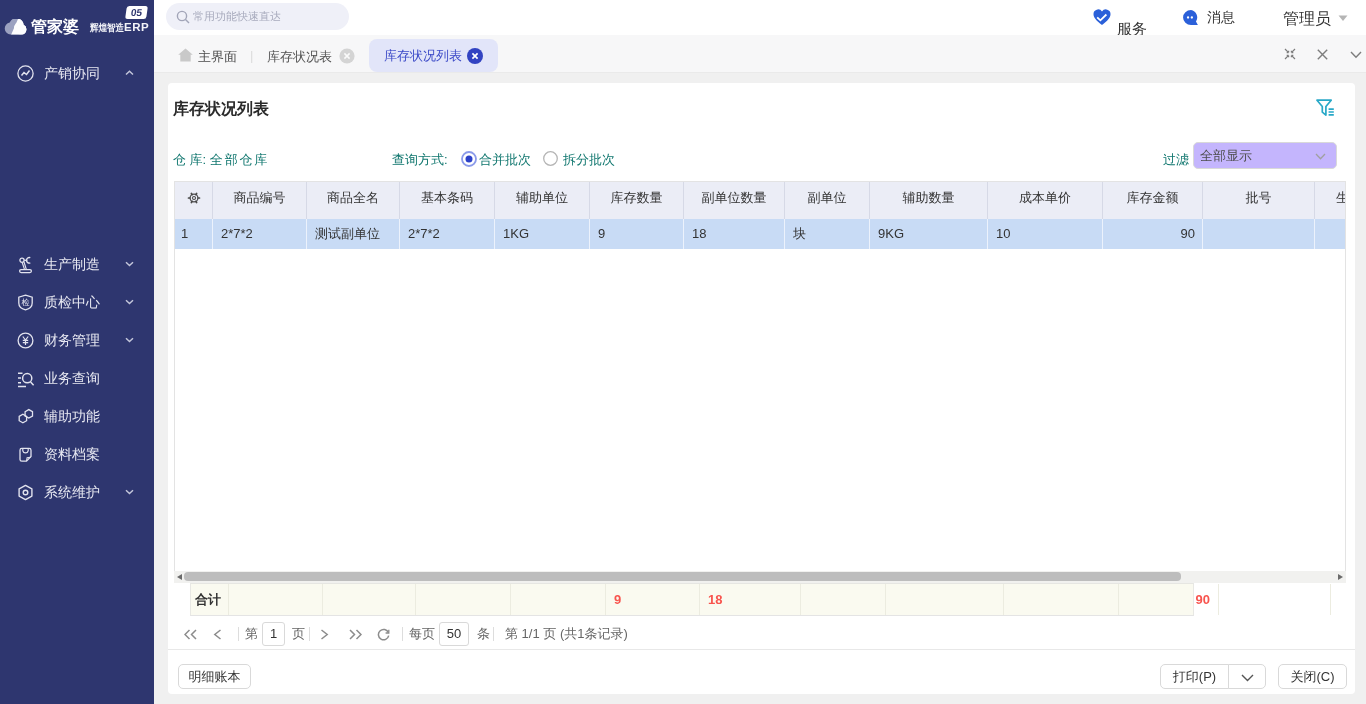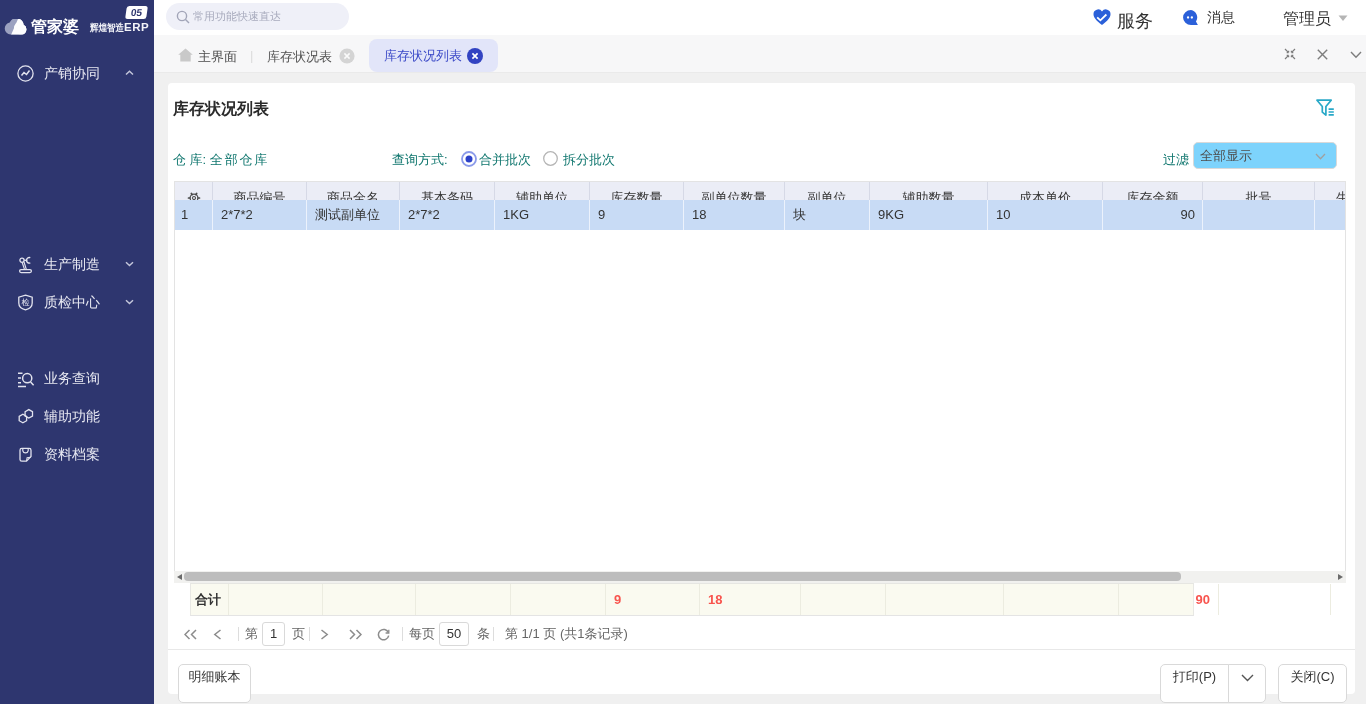--- a/index.html
+++ b/index.html
@@ -17,45 +17,45 @@
 #topbar{position:absolute;left:154px;top:0;width:1212px;height:35px;background:#fff}
 #search{position:absolute;left:12px;top:3px;width:183px;height:27px;border-radius:13.5px;background:#eff0f8;color:#a8abbd;font-size:11px;line-height:27px;padding-left:27px}
 
 #tabbar{position:absolute;left:154px;top:35px;width:1212px;height:38px;background:#f7f7f8;border-bottom:1px solid #eaeaea;box-sizing:border-box}
 #activetab{position:absolute;left:215px;top:4px;width:129px;height:33px;background:#e2e5f9;border-radius:8px;color:#3e4cc8;font-size:13px;line-height:33px;text-align:left;padding-left:15px}
 
 #panel{position:absolute;left:168px;top:83px;width:1187px;height:611px;background:#fff;border-radius:4px}
 #title{position:absolute;left:173px;top:99px;font-size:16px;font-weight:bold;color:#2b2b2b}
 
 .flabel{position:absolute;top:151px;font-size:13px;color:#0f766e}
-#fsel{position:absolute;left:1193px;top:142px;width:144px;height:27px;border:1px solid #d9d9d9;border-radius:5px;background:#7dd3fc;color:#4e4e4e;line-height:25px;padding-left:6px}
+#fsel{position:absolute;left:1193px;top:142px;width:144px;height:27px;border:1px solid #d9d9d9;border-radius:5px;background:#c4b5fd;color:#4e4e4e;line-height:25px;padding-left:6px}
 
 #tbl{position:absolute;left:174px;top:181px;width:1172px;height:390px;border:1px solid #e3e3e3;border-bottom:none;background:#fff;overflow:hidden}
-.hrow{display:flex;height:18px;background:#ebedf6}
+.hrow{display:flex;height:37px;background:#ebedf6}
 .hrow .c{flex:none;text-align:center;line-height:31px;font-size:13px;color:#333;border-right:1px solid #d6d9e6;overflow:hidden;white-space:nowrap}
 .hrow .c:last-child{border-right:none}
 .drow{display:flex;height:30px;background:#c8dbf5}
 .drow .c{flex:none;text-align:left;line-height:30px;font-size:13px;color:#333;border-right:1px solid rgba(255,255,255,.65);padding-left:8px;overflow:hidden;white-space:nowrap}
 .drow .c:last-child{border-right:none}
 
 #sbar{position:absolute;left:174px;top:571px;width:1172px;height:12px;background:#f1f1ef}
 #sthumb{position:absolute;left:10px;top:1px;width:997px;height:9px;background:#bdbdbd;border-radius:4px}
 
 #total{position:absolute;left:190px;top:583px;width:1004px;height:33px;background:#fafaf0;border-top:1px solid #e6e6e2;border-bottom:1px solid #e4e4e4;border-left:1px solid #e8e8e4;border-right:1px solid #e8e8e4;display:flex}
 #total .c{flex:none;border-right:1px solid #ecece0;line-height:32px;font-size:13px;padding-left:8px;overflow:hidden;white-space:nowrap}
 #total .c:last-child{border-right:none}
 .red{color:#f8544e;font-weight:bold}
 
 #pager{position:absolute;left:178px;top:617px;width:1169px;height:34px;color:#666;font-size:13px}
 .pgi{position:absolute;top:0;height:34px;line-height:34px}
 .pbox{position:absolute;top:5px;height:24px;border:1px solid #d9d9d9;border-radius:3px;background:#fff;text-align:center;line-height:22px;color:#333}
 .psep{position:absolute;top:10px;height:14px;width:1px;background:#ddd}
 
 #fdiv{position:absolute;left:168px;top:649px;width:1187px;height:1px;background:#e8e8e8}
-.btn{position:absolute;top:664px;height:39px;border:1px solid #d9d9d9;border-radius:5px;background:#fff;color:#333;font-size:13px;text-align:center;line-height:23px}
+.btn{position:absolute;top:664px;height:25px;border:1px solid #d9d9d9;border-radius:5px;background:#fff;color:#333;font-size:13px;text-align:center;line-height:23px}
 </style></head>
 <body>
 <div id="sidebar">
   <div id="logo">
     <svg class="abs" style="left:4px;top:19px" width="25" height="16" viewBox="0 0 25 16">
       <defs>
           <clipPath id="cl">
             <path d="M6.5 15.5 a6 6 0 0 1 -0.8 -11.9 A7.2 7.2 0 0 1 19.5 5.8 a5.2 5.2 0 0 1 -1 9.7 z"></path>
           </clipPath>
         </defs>
@@ -95,20 +95,30 @@
   <div class="mi" style="top:283px">
       <svg class="ic" width="17" height="17" viewBox="0 0 17 17" fill="none" stroke="#e2e3ee" stroke-width="1.3">
         <path d="M8.5 1.2 L15.2 3.2 V9 c0 3.6 -3.2 6 -6.7 6.9 C5 15 1.8 12.6 1.8 9 V3.2 z"></path>
         <text x="8.5" y="11" font-size="8" fill="#e2e3ee" stroke="none" text-anchor="middle" font-family="sans-serif">检</text>
       </svg>
       <span class="txt">质检中心</span>
       <svg class="chev" style="top:16px" width="9" height="6" viewBox="0 0 9 6" fill="none" stroke="#c3c6da" stroke-width="1.5">
         <path d="M1 1.2 L4.5 4.5 L8 1.2"></path>
       </svg>
     </div>
+  <div class="mi" style="top:321px">
+      <svg class="ic" width="17" height="17" viewBox="0 0 17 17" fill="none" stroke="#e2e3ee" stroke-width="1.3">
+        <circle cx="8.5" cy="8.5" r="7.4"></circle>
+        <path d="M5.8 4.5 L8.5 8 L11.2 4.5 M8.5 8 v5 M5.8 8.3 h5.4 M5.8 10.6 h5.4" stroke-width="1.2"></path>
+      </svg>
+      <span class="txt">财务管理</span>
+      <svg class="chev" style="top:16px" width="9" height="6" viewBox="0 0 9 6" fill="none" stroke="#c3c6da" stroke-width="1.5">
+        <path d="M1 1.2 L4.5 4.5 L8 1.2"></path>
+      </svg>
+    </div>
   <div class="mi" style="top:359px">
       <svg class="ic" width="18" height="18" viewBox="0 0 18 18" fill="none" stroke="#e2e3ee" stroke-width="1.5">
         <path d="M1 3.3 h4.5 M1 8 h3 M1 12.7 h3 M1 16.4 h8"></path>
         <circle cx="10.2" cy="8.2" r="4.6"></circle>
         <path d="M13.6 11.9 L16.6 15.2"></path>
       </svg>
       <span class="txt">业务查询</span>
     </div>
   <div class="mi" style="top:397px">
       <svg class="ic" width="18" height="17" viewBox="0 0 18 17" fill="none" stroke="#e2e3ee" stroke-width="1.3">
@@ -118,32 +128,42 @@
       <span class="txt">辅助功能</span>
     </div>
   <div class="mi" style="top:435px">
       <svg class="ic" width="17" height="17" viewBox="0 0 17 17" fill="none" stroke="#e2e3ee" stroke-width="1.3">
         <path d="M3 4.2 a1.8 1.8 0 0 1 1.8 -1.8 h7.4 a1.8 1.8 0 0 1 1.8 1.8 v6.3 l-4.5 4.7 h-4.7 a1.8 1.8 0 0 1 -1.8 -1.8 z"></path>
         <path d="M5.8 2.6 v2.2 a2.8 2.8 0 0 0 5.4 0 v-2.2" stroke-width="1.2"></path>
         <path d="M9.5 15 l0.6 -3.2 l3.6 -0.6" stroke-width="1.1"></path>
       </svg>
       <span class="txt">资料档案</span>
     </div>
+  <div class="mi" style="top:473px">
+      <svg class="ic" width="17" height="17" viewBox="0 0 17 17" fill="none" stroke="#e2e3ee" stroke-width="1.4">
+        <path d="M8.5 1.4 L14.9 4.9 V12.1 L8.5 15.6 L2.1 12.1 V4.9 z" stroke-linejoin="round"></path>
+        <circle cx="8.5" cy="8.5" r="2.3"></circle>
+      </svg>
+      <span class="txt">系统维护</span>
+      <svg class="chev" style="top:16px" width="9" height="6" viewBox="0 0 9 6" fill="none" stroke="#c3c6da" stroke-width="1.5">
+        <path d="M1 1.2 L4.5 4.5 L8 1.2"></path>
+      </svg>
+    </div>
 </div>
 <div id="topbar">
   <div id="search">常用功能快速直达</div>
   <svg class="abs" style="left:22px;top:10px" width="14" height="14" viewBox="0 0 14 14" fill="none" stroke="#a2a5b8" stroke-width="1.4">
       <circle cx="6" cy="6" r="4.6"></circle>
       <path d="M9.5 9.5 L13 13"></path>
     </svg>
   <svg class="abs" style="left:939px;top:9px" width="18" height="17" viewBox="0 0 18 17">
       <path d="M9 16 C3.5 12 0.5 8.5 0.5 5.3 A4.6 4.6 0 0 1 9 2.6 A4.6 4.6 0 0 1 17.5 5.3 C17.5 8.5 14.5 12 9 16 z" fill="#2b60d9"></path>
       <path d="M4.2 8.3 l3.2 3 l6 -5.8" stroke="#fff" stroke-width="1.8" fill="none"></path>
     </svg>
-  <span class="abs" style="left:963px;top:9px;font-size:18px">服务</span>
+  <span class="abs" style="left:963px;top:20px;font-size:15px">服务</span>
   <svg class="abs" style="left:1028px;top:9px" width="18" height="18" viewBox="0 0 17 17">
       <path d="M8.5 1 a7.5 7 0 1 0 0 14 h6.5 l-1.8 -3.2 a7 7 0 0 0 -4.7 -10.8 z" fill="#2b60d9"></path>
       <circle cx="5.7" cy="8" r="1.1" fill="#fff"></circle>
       <circle cx="9.3" cy="8" r="1.1" fill="#fff"></circle>
     </svg>
   <span class="abs" style="left:1053px;top:9px;font-size:14px">消息</span>
   <span class="abs" style="left:1129px;top:9px;font-size:16px">管理员</span>
   <svg class="abs" style="left:1184px;top:15px" width="10" height="7" viewBox="0 0 10 7">
       <path d="M0.5 0.5 L9.5 0.5 L5 6 z" fill="#b5b5b5"></path>
     </svg>

